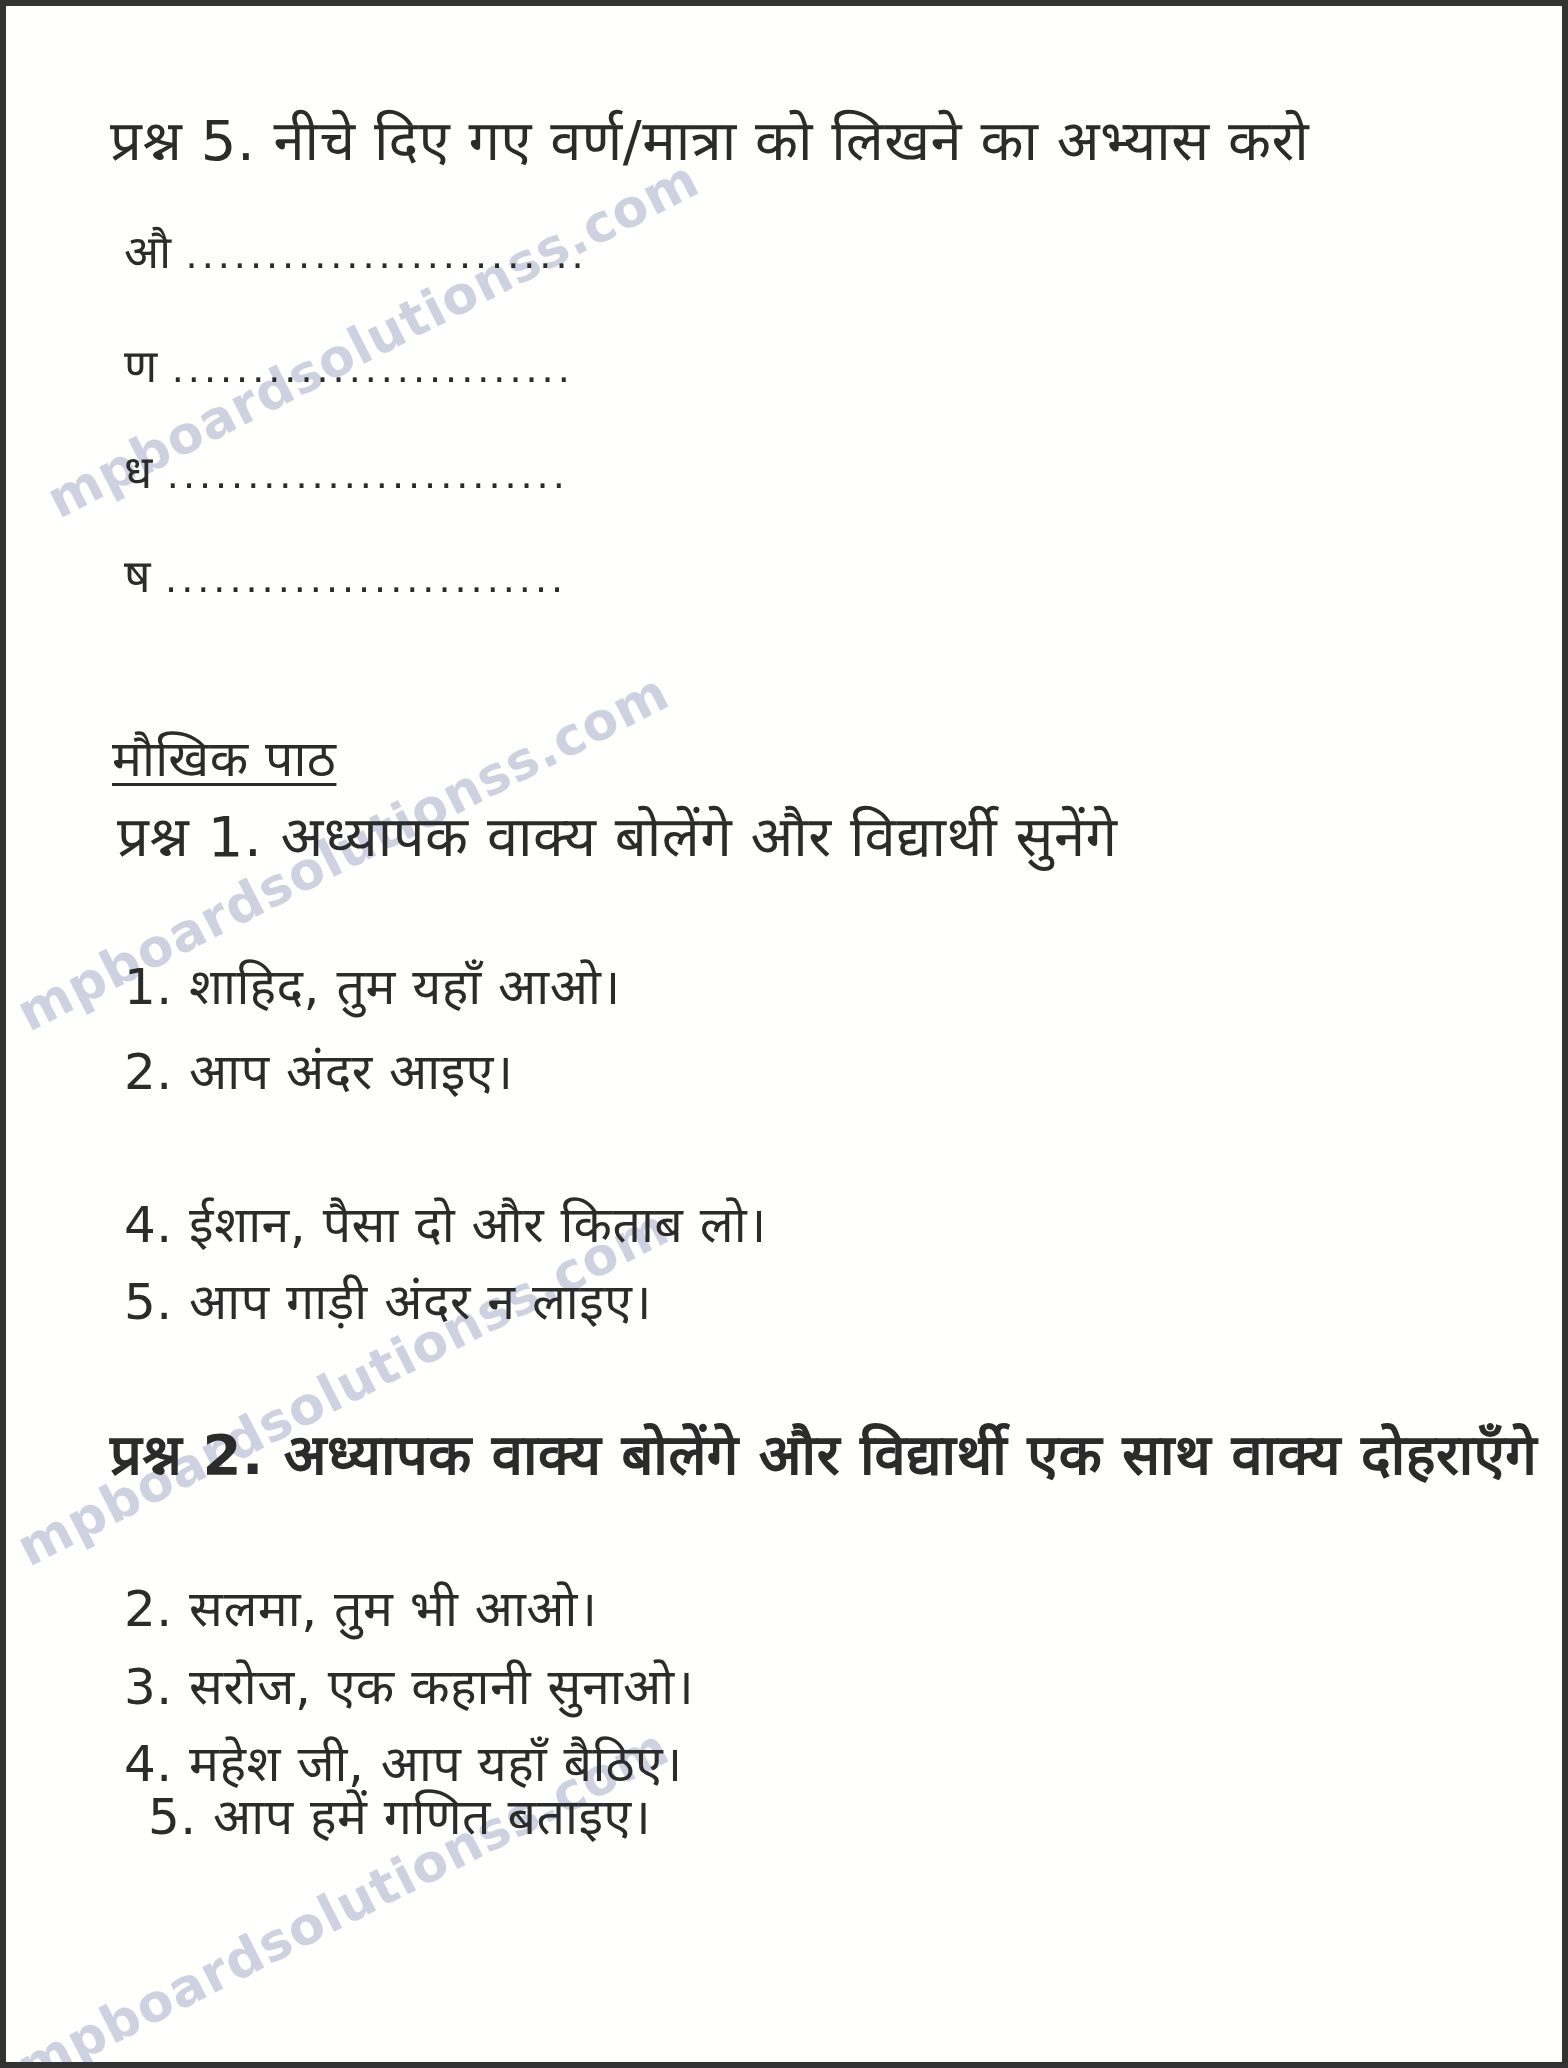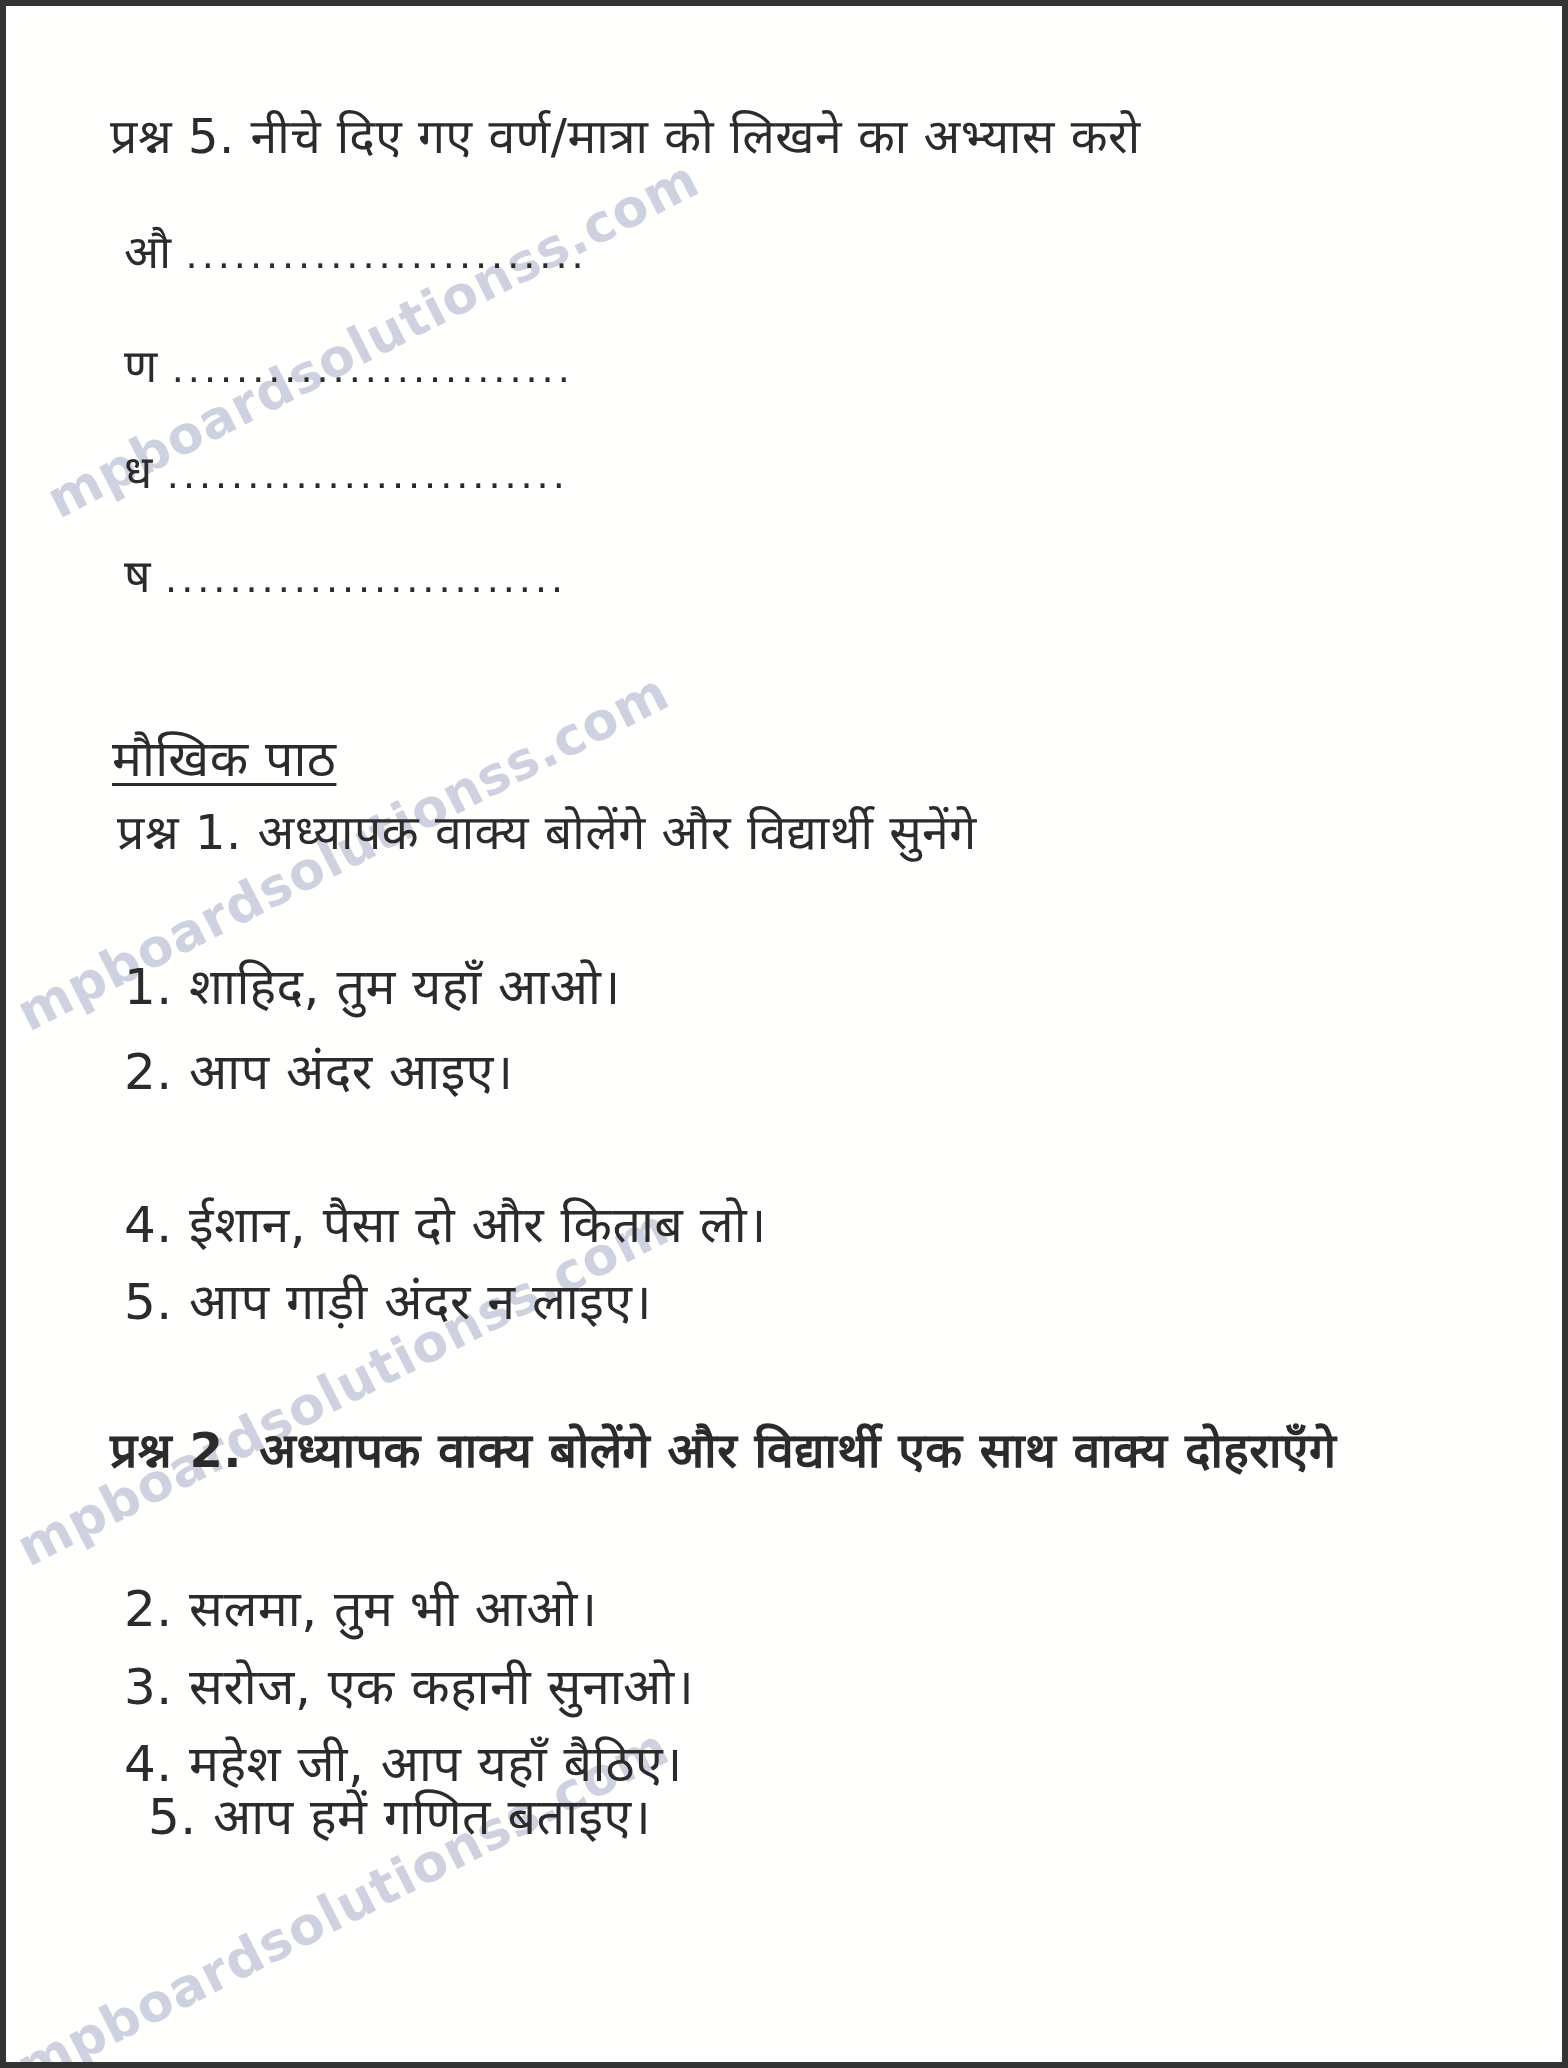--- a/index.html
+++ b/index.html
@@ -19,21 +19,21 @@
     color: #2b2b2b;
   }
   .txt {
     position: absolute;
     white-space: nowrap;
     font-size: 50px;
     line-height: 1.25;
     color: #2b2b2b;
     letter-spacing: 0.5px;
   }
-  .heading-q { font-size: 48px; }
+  .heading-q { font-size: 56px; }
   .letter-row { font-size: 46px; }
   .letter-row .dots {
     margin-left: 14px;
     letter-spacing: 4px;
     font-size: 38px;
     color: #2b2b2b;
   }
   .underlined {
     text-decoration: underline;
     text-underline-offset: 7px;

